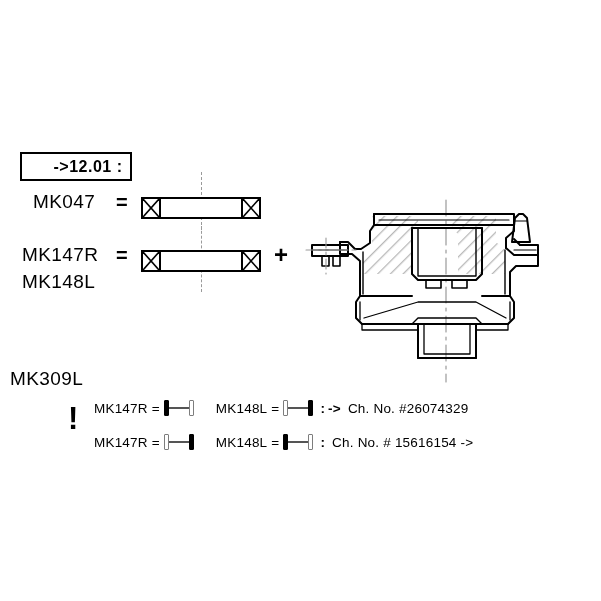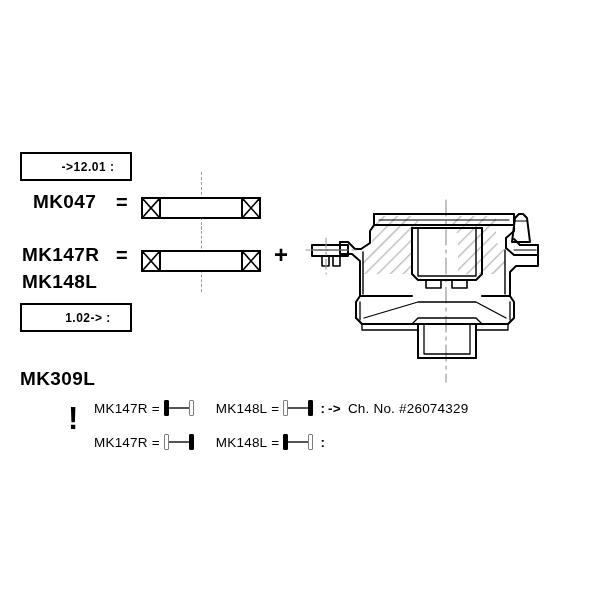--- a/index.html
+++ b/index.html
@@ -21,46 +21,46 @@
     width: 601px; height: 601px;
     background: #ffffff;
   }
 
   
   .period-box {
     position: absolute;
     border: 2px solid #000;
     background: #fff;
     font-weight: bold;
-    font-size: 12px;
+    font-size: 16px;
     letter-spacing: 0.5px;
     display: flex;
     align-items: center;
     justify-content: center;
     box-sizing: border-box;
     white-space: nowrap;
     padding-left: 24px;
   }
   #period-1 { left: 20px; top: 152px; width: 112px; height: 29px; }
   #period-2 { left: 20px; top: 303px; width: 112px; height: 29px; }
 
   
   .part-code {
     position: absolute;
-    font-weight: bold;
+    font-weight: normal;
     font-size: 19px;
     letter-spacing: 0.4px;
     white-space: nowrap;
     line-height: 1;
   }
   #code-mk047  { left: 33px;  top: 192px; }
   #code-mk147r { left: 22px;  top: 245px; }
   #code-mk148l { left: 22px;  top: 272px; }
   #code-mk308r { left: 22px;  top: 342px; }
-  #code-mk309l { left: 20px;  top: 369px; }
+  #code-mk309l { left: 10px;  top: 369px; }
 
   .equals {
     position: absolute;
     font-weight: bold;
     font-size: 20px;
     line-height: 1;
   }
   #eq-1 { left: 116px; top: 192px; }
   #eq-2 { left: 116px; top: 245px; }
 
@@ -219,21 +219,20 @@
     <div class="bush-mid"></div>
     <div class="bush-end right">
       <svg viewBox="0 0 16 18" preserveAspectRatio="none" aria-hidden="true">
         <line x1="0" y1="0" x2="16" y2="18" stroke="#000" stroke-width="1.6"></line>
         <line x1="16" y1="0" x2="0" y2="18" stroke="#000" stroke-width="1.6"></line>
       </svg>
     </div>
   </div>
   <div class="plus-sign">+</div>
 
-  <div class="period-box" id="period-2">1.02-&gt; :</div>
 
   <div class="part-code" id="code-mk309l">MK309L</div>
 
   <div class="bang">!</div>
 
   <div class="note-row" id="note-row-1">
     <span class="note-label">MK147R</span>
     <span class="note-eq">=</span>
     <span class="dumbbell">
       <span class="shaft"></span>
@@ -261,20 +260,21 @@
       <span class="flange r solid"></span>
     </span>
     <span class="note-label gap-wide">MK148L</span>
     <span class="note-eq">=</span>
     <span class="dumbbell">
       <span class="shaft"></span>
       <span class="flange l solid"></span>
       <span class="flange r hollow"></span>
     </span>
     <span class="note-colon">:</span>
+    <span class="note-chno">Ch. No. # 15616154 -&gt;</span>
   </div>
 
   <div id="part-drawing">
     <svg width="300" height="186" viewBox="0 0 300 186" aria-hidden="true">
       <defs>
         <pattern id="hatch" width="9" height="9" patternUnits="userSpaceOnUse" patternTransform="rotate(45)">
           <rect width="9" height="9" fill="#ffffff"></rect>
           <line x1="0" y1="0" x2="0" y2="9" stroke="#b9b9b9" stroke-width="2.6"></line>
         </pattern>
       </defs>

